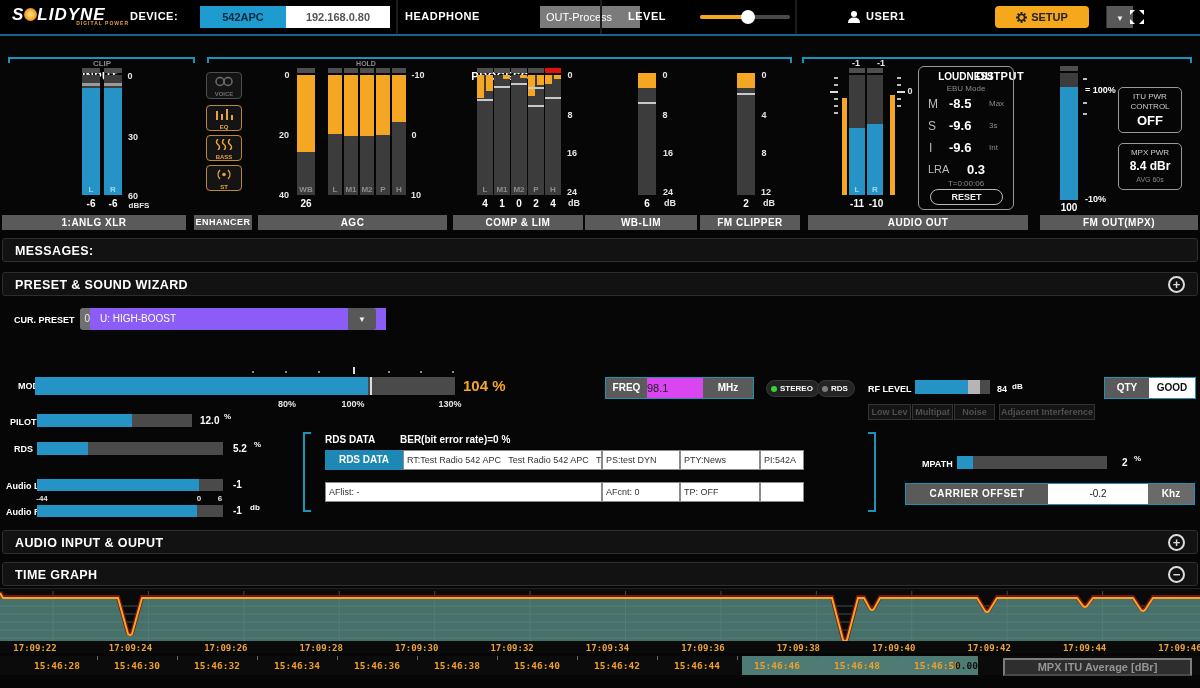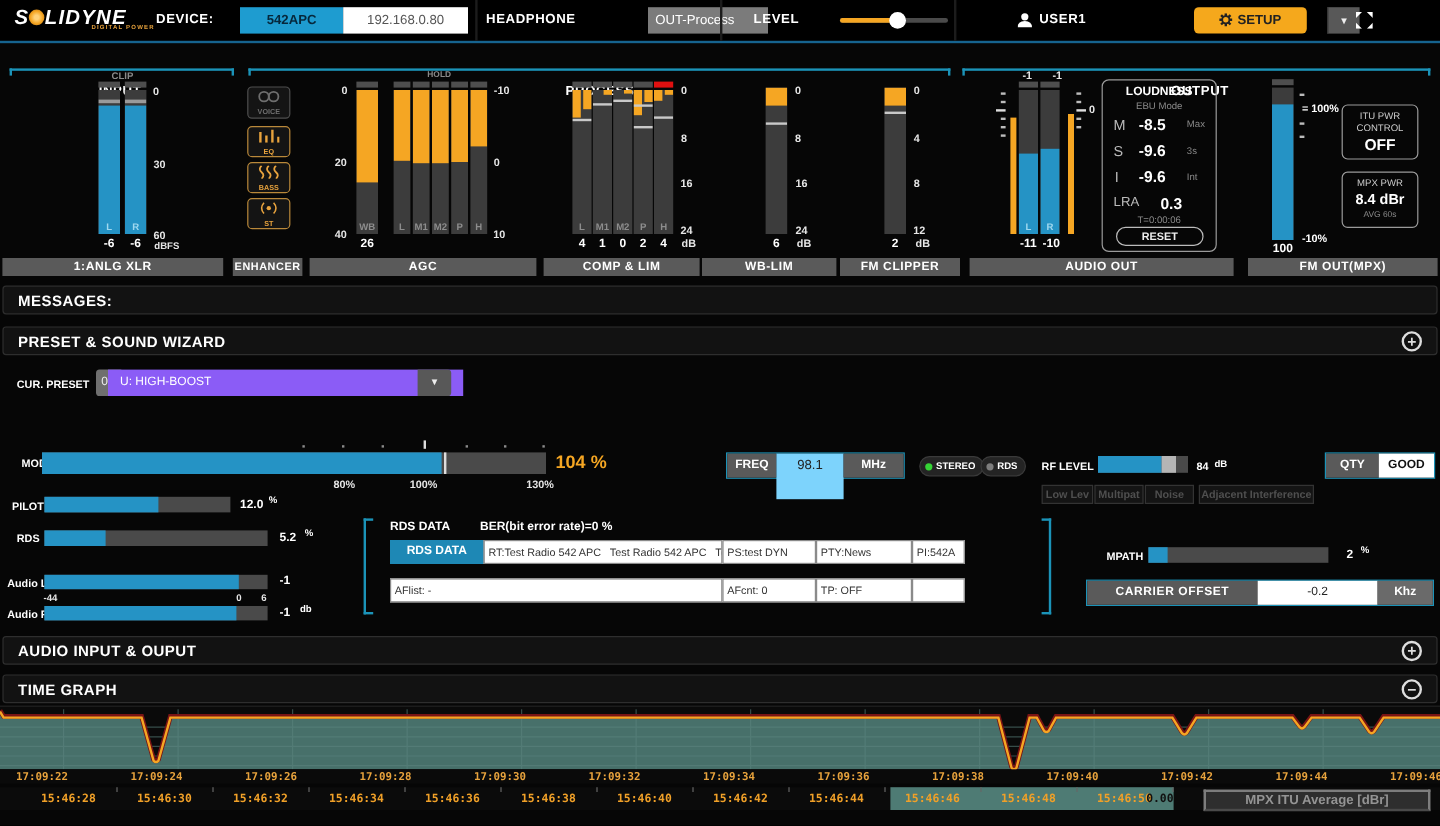--- a/index.html
+++ b/index.html
@@ -6,21 +6,21 @@
   #app{position:relative;width:1200px;height:688px;background:#060606;overflow:hidden;color:#fff;}
   .a{position:absolute;}
   
   #topbar{position:absolute;left:0;top:0;width:1200px;height:34px;background:#000;border-bottom:2px solid #16638f;}
   .tb-lbl{position:absolute;top:10px;font-size:11px;font-weight:bold;color:#fff;letter-spacing:.5px;}
   .tb-sep{position:absolute;top:0;width:2px;height:34px;background:#1c1c1c;}
   #logo{position:absolute;left:12px;top:5px;width:115px;height:24px;font-weight:bold;font-style:italic;color:#fff;font-size:17px;letter-spacing:1px;}
   #logo .sun{display:inline-block;width:13px;height:13px;border-radius:50%;background:radial-gradient(circle,#ffd27a 20%,#f5a623 55%,#b06a10 100%);vertical-align:-1px;}
   #logo .sub{position:absolute;right:-2px;top:15px;font-size:5px;color:#e8a33d;font-style:normal;letter-spacing:1px;}
   .devbtn{position:absolute;left:200px;top:6px;width:86px;height:22px;background:#1e9cd0;color:#06283c;font-size:11px;font-weight:bold;text-align:center;line-height:22px;}
-  .ipfld{position:absolute;left:286px;top:6px;width:104px;height:22px;background:#fff;color:#555;font-size:11px;text-align:center;line-height:22px;}
+  .ipfld{position:absolute;left:286px;top:6px;width:104px;height:22px;background:#fff;color:#555;font-size:11px;text-align:center;line-height:22px;font-weight:bold;}
   .hpsel{position:absolute;left:492px;top:6px;width:100px;height:22px;background:#7b7b7b;color:#fff;font-size:11px;line-height:22px;padding-left:6px;box-sizing:border-box;margin-left:48px;}
   .hparrow{position:absolute;left:566px;top:0;width:26px;height:22px;background:#585858;border-left:1px solid #333;text-align:center;}
   .hparrow::before{content:"▼";font-size:8px;color:#eee;line-height:22px;}
   .slider-track{position:absolute;left:700px;top:15px;width:90px;height:4px;background:#4a4a4a;border-radius:2px;}
   .slider-fill{position:absolute;left:0;top:0;width:48px;height:4px;background:#f5a623;border-radius:2px;}
   .slider-thumb{position:absolute;left:41px;top:-5px;width:14px;height:14px;border-radius:50%;background:#fff;}
   .setupbtn{position:absolute;left:995px;top:6px;width:94px;height:22px;background:#f5a81c;border-radius:4px;color:#222;font-size:11px;font-weight:bold;text-align:center;line-height:22px;}
   
   .gtitle{position:absolute;top:42px;font-size:11px;font-weight:bold;color:#fff;transform:translateX(-50%);letter-spacing:.5px;margin-top:28px;}
   .brk{position:absolute;top:57px;height:6px;border-top:2px solid #1b93b8;border-left:2px solid #1b93b8;border-right:2px solid #1b93b8;box-sizing:border-box;}
@@ -483,21 +483,21 @@
   <span class="snum" style="left:220px;top:498px;font-size:8px">6</span>
   <span class="lbl9" style="left:6px;top:507px">Audio R</span>
   <div class="hbar" style="left:37px;top:505px;width:186px;height:12px">
       <i class="hfill" style="width:160px"></i>
     </div>
   <span class="a" style="left:233px;top:505px;font-size:10px;font-weight:bold">-1</span>
   <span class="a" style="left:250px;top:503px;font-size:8px;font-weight:bold">db</span>
 
   <div class="tealgrp" style="left:605px;top:377px;width:149px;height:22px">
     <div class="gbtn" style="left:0;top:0;width:41px;height:20px;font-size:10px;line-height:20px">FREQ</div>
-    <div class="a" style="left:41px;top:0;width:56px;height:38px;background:#7dd3fc;color:#222;font-size:11px;text-align:center;line-height:20px">98.1</div>
+    <div class="a" style="left:41px;top:0;width:56px;height:20px;background:#d946ef;color:#222;font-size:11px;text-align:left;line-height:20px">98.1</div>
     <div class="gbtn" style="left:97px;top:0;width:50px;height:20px;font-size:10px;line-height:20px">MHz</div>
   </div>
   <div class="pill" style="left:766px;top:380px"><i class="dot" style="background:#35d435"></i><span>STEREO</span></div>
   <div class="pill" style="left:817px;top:380px"><i class="dot" style="background:#7d7d7d"></i><span>RDS</span></div>
   <span class="lbl9" style="left:868px;top:384px">RF LEVEL</span>
   <div class="hbar" style="left:915px;top:380px;width:75px;height:14px">
     <i class="hfill" style="width:53px"></i>
     <i class="a" style="left:53px;top:0;bottom:0;width:12px;background:#b5b5b5"></i>
   </div>
   <span class="a" style="left:997px;top:384px;font-size:9px;font-weight:bold">84</span>

